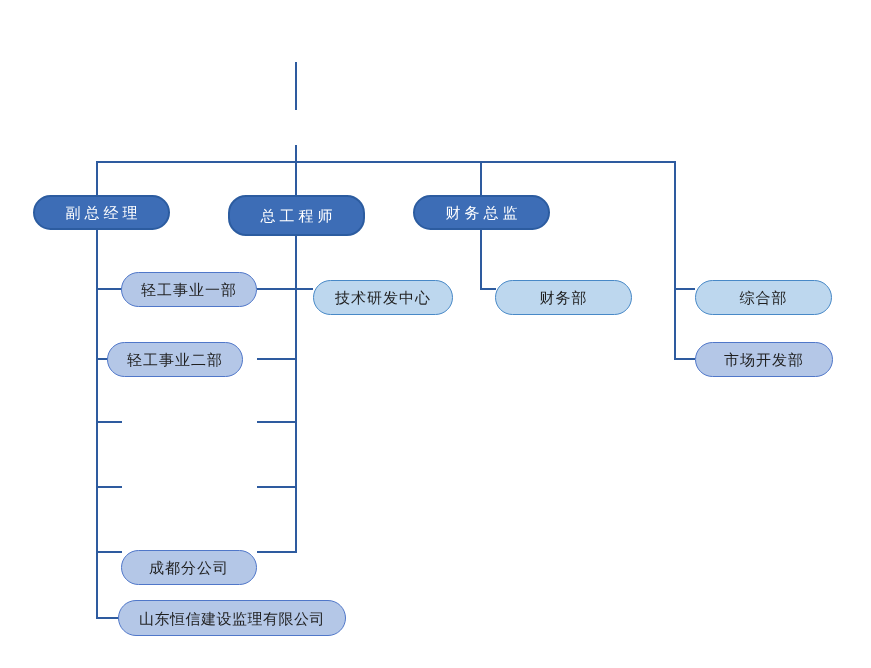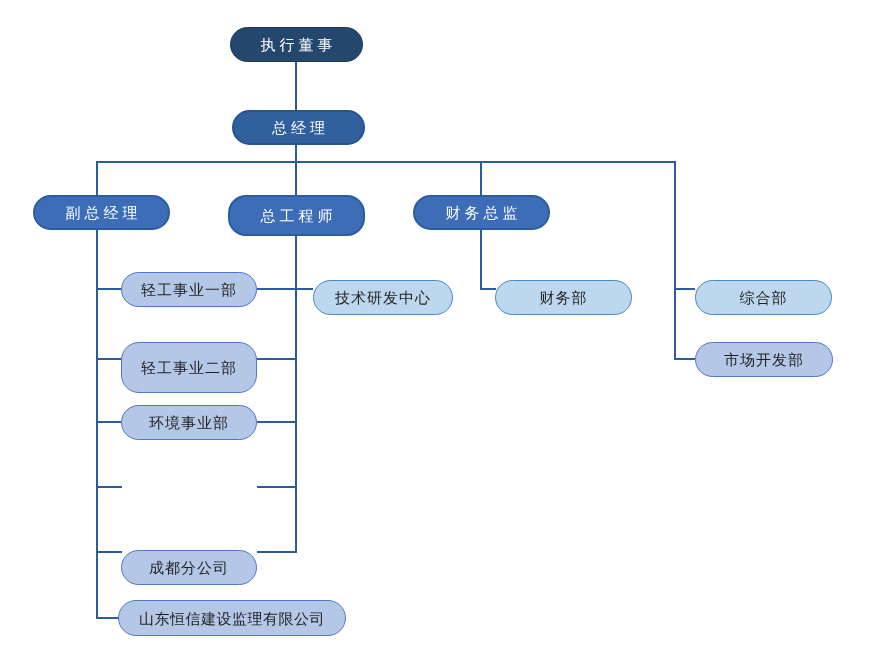--- a/index.html
+++ b/index.html
@@ -56,42 +56,39 @@
   <div class="l h" style="left:97px;top:551px;width:25px"></div>
   <div class="l h" style="left:97px;top:617px;width:22px"></div>
   <div class="l v" style="left:295px;top:230px;height:323px"></div>
   <div class="l h" style="left:257px;top:288px;width:39px"></div>
   <div class="l h" style="left:257px;top:358px;width:39px"></div>
   <div class="l h" style="left:257px;top:421px;width:39px"></div>
   <div class="l h" style="left:257px;top:486px;width:39px"></div>
   <div class="l h" style="left:257px;top:551px;width:39px"></div>
   <div class="l h" style="left:296px;top:288px;width:17px"></div>
 
-  <div class="node dark sp" style="left:230px;top:27px;width:133px;height:35px">执行董事</div>
 
-  <div class="node primary sp" style="left:232px;top:110px;width:133px;height:35px">总经理</div>
 
   <div class="node primary2 sp" style="left:33px;top:195px;width:137px;height:35px">副总经理</div>
 
   <div class="node primary2 sp" style="left:228px;top:195px;width:137px;height:41px">总工程师</div>
 
   <div class="node primary2 sp" style="left:413px;top:195px;width:137px;height:35px">财务总监</div>
 
   <div class="node lavender" style="left:121px;top:272px;width:136px;height:35px">轻工事业一部</div>
 
   <div class="node sky" style="left:313px;top:272px;width:140px;height:35px">技术研发中心</div>
 
   <div class="node sky" style="left:495px;top:272px;width:137px;height:35px">财务部</div>
 
   <div class="node sky" style="left:695px;top:272px;width:137px;height:35px">综合部</div>
 
-  <div class="node lavender" style="left:121px;top:342px;width:136px;height:51px">轻工事业二部</div>
+  <div class="node lavender" style="left:107px;top:342px;width:136px;height:35px">轻工事业二部</div>
 
   <div class="node lavender" style="left:695px;top:342px;width:138px;height:35px">市场开发部</div>
 
-  <div class="node lavender" style="left:121px;top:405px;width:136px;height:35px">环境事业部</div>
 
 
   <div class="node lavender" style="left:121px;top:550px;width:136px;height:35px">成都分公司</div>
 
   <div class="node lavender tight" style="left:118px;top:600px;width:228px;height:36px">山东恒信建设监理有限公司</div>
 
 </div>
 
 </body></html>

